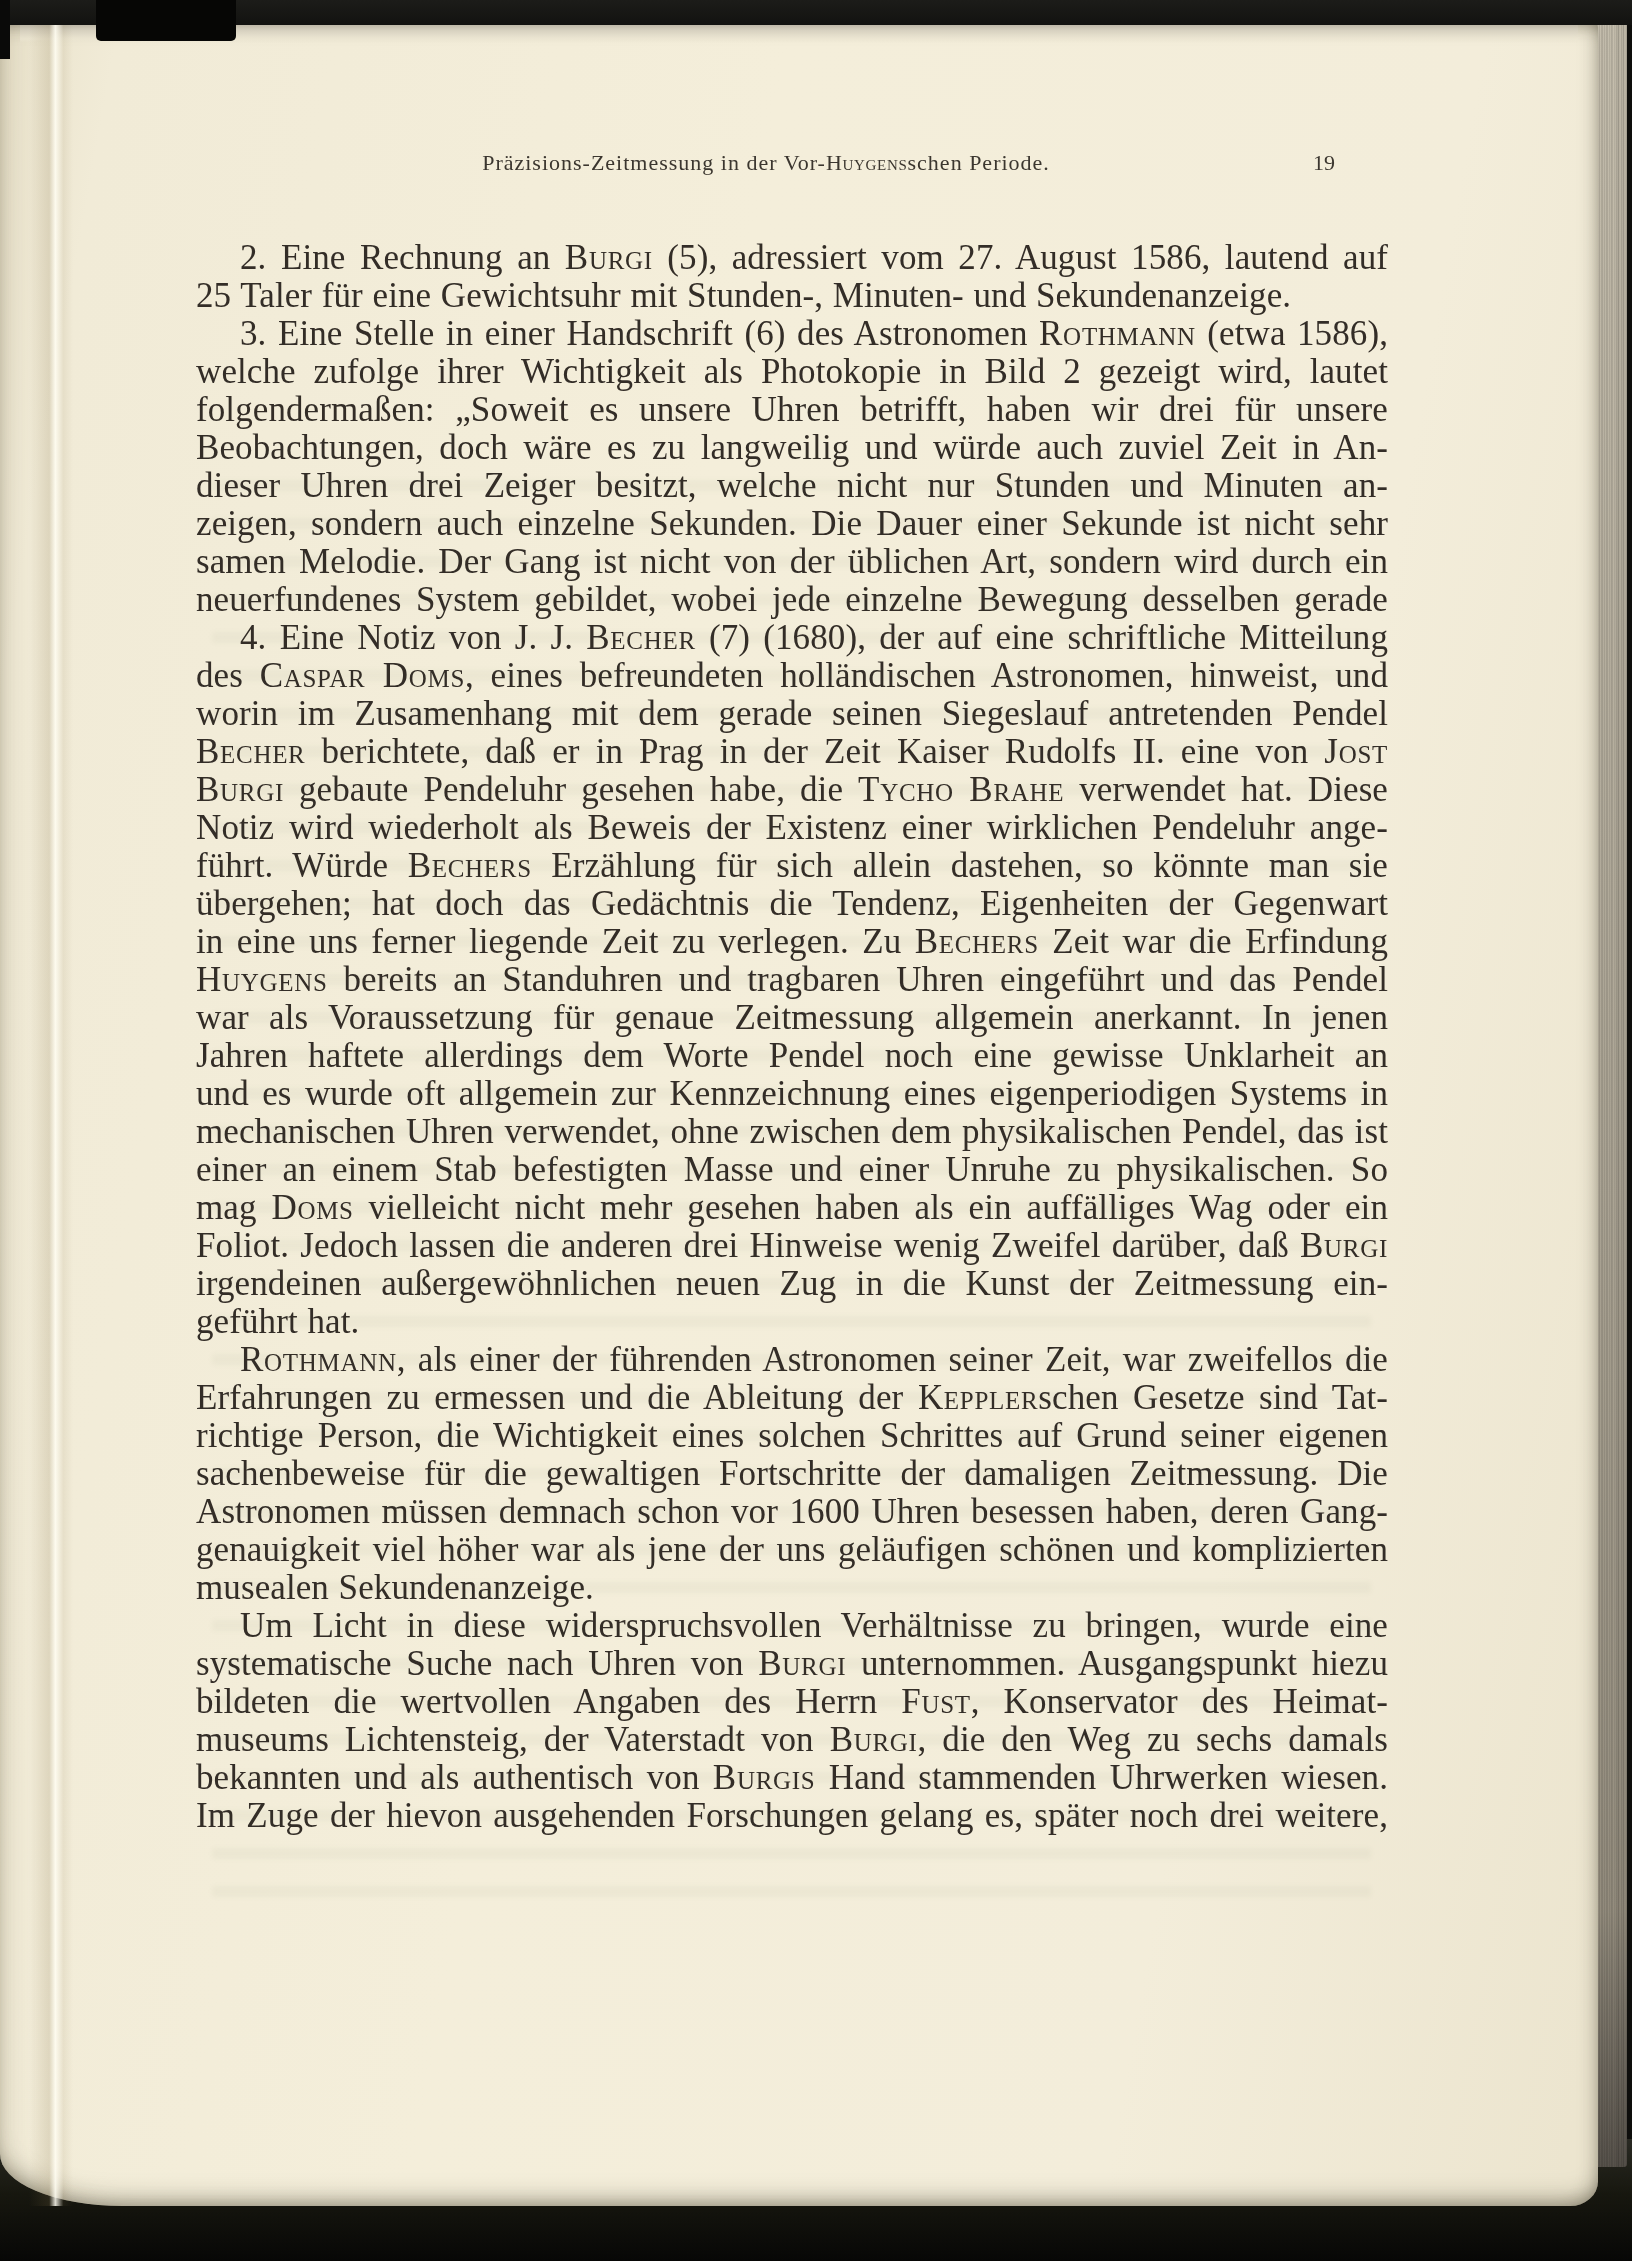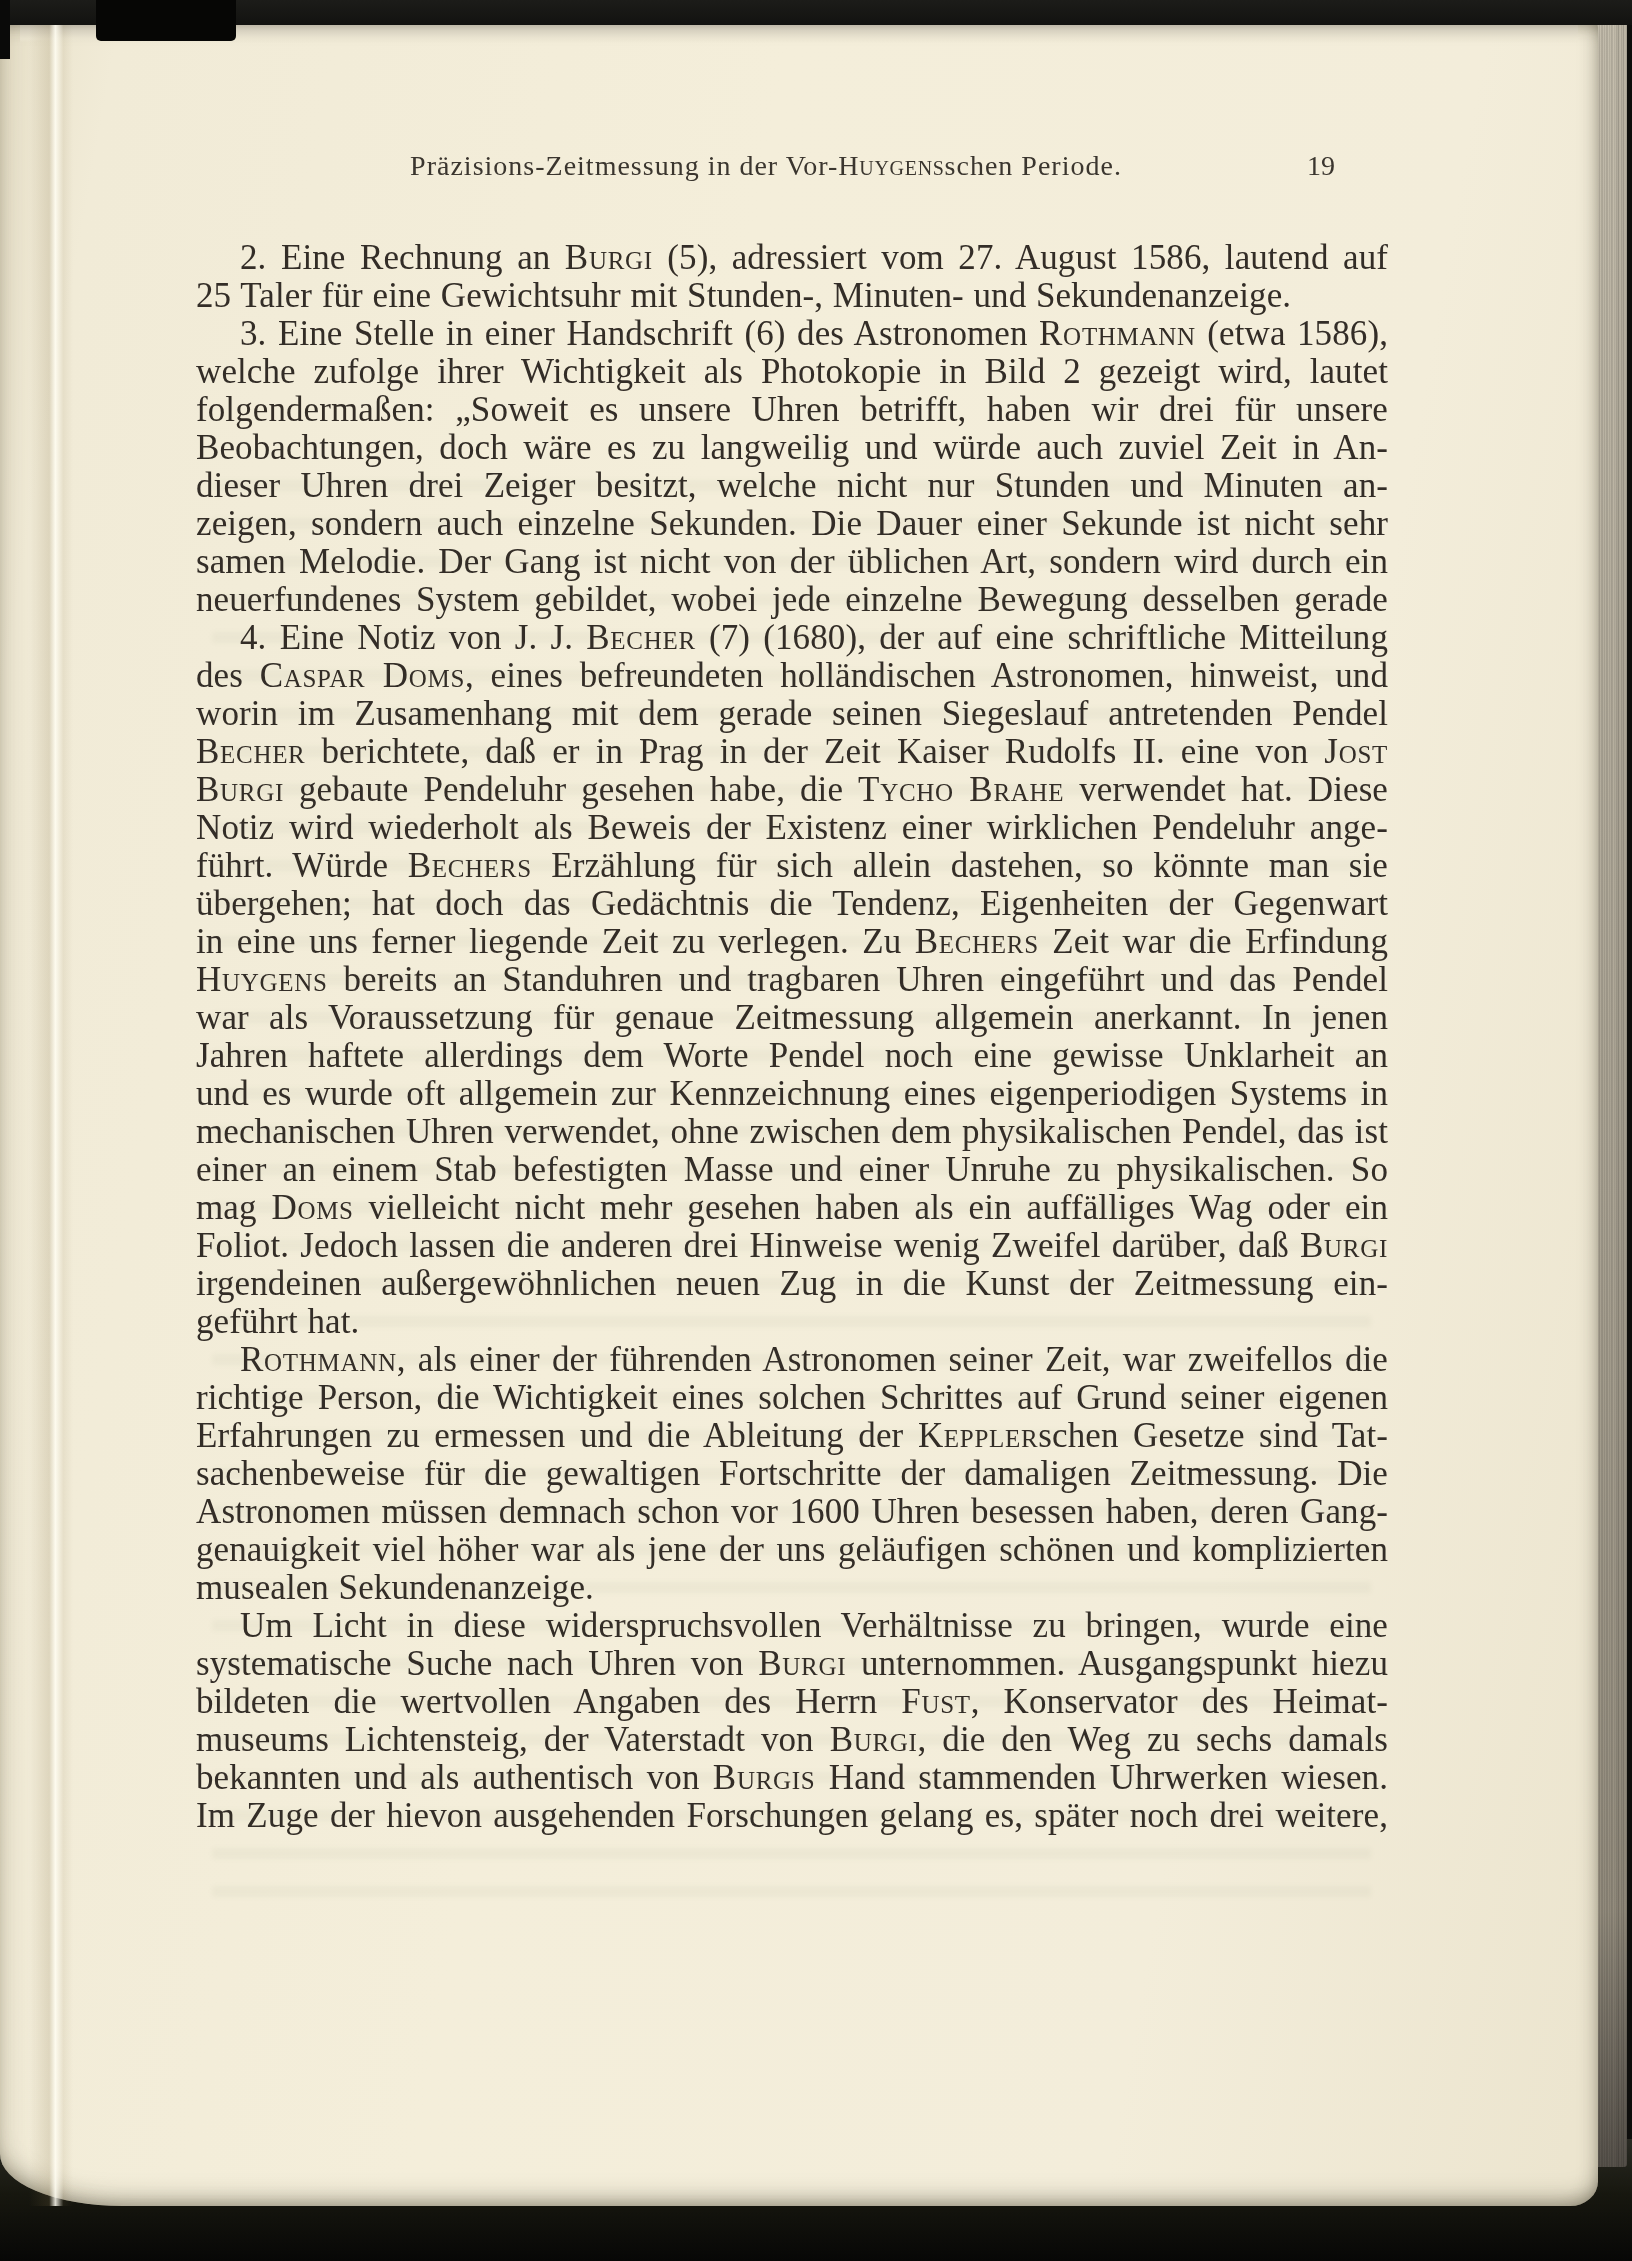--- a/index.html
+++ b/index.html
@@ -39,21 +39,21 @@
   .top-edge{position:absolute;top:0;left:19.6px;width:1558px;height:19.6px;opacity:.75;
     background:linear-gradient(180deg,#b7b1a2 0%,#d6d0c0 35%,#ece6d2 80%,rgba(236,230,210,0) 100%);}
   .crease{position:absolute;top:0;left:29px;width:44px;height:100%;
     background:linear-gradient(90deg,rgba(130,112,70,0) 0%,rgba(130,112,70,0.12) 30%,rgba(130,112,70,0.18) 46%,rgba(255,253,242,0.85) 60%,rgba(130,112,70,0.10) 78%,rgba(130,112,70,0) 100%);}
   
   .ghost{position:absolute;left:212px;top:457px;width:1159px;height:1437px;opacity:0.05;
     background:repeating-linear-gradient(180deg,#6f7a5e 0px,#6f7a5e 11.4px,rgba(0,0,0,0) 11.4px,rgba(0,0,0,0) 38px);
     filter:blur(2.4px);pointer-events:none;}
   
   .page-inner{position:absolute;left:196px;top:0;width:1192px;height:100%;color:var(--ink);}
-  .running-head{position:absolute;top:127px;left:0;width:100%;font-size:28px;
+  .running-head{position:absolute;top:127px;left:0;width:100%;font-size:22px;
     letter-spacing:1px;color:#3b362f;}
   .head-title{display:block;text-align:center;transform:translateX(-26px);}
   .page-number{position:absolute;right:53px;top:0;letter-spacing:0;}
   .body-text{position:absolute;top:216px;left:0;width:100%;font-size:35px;
     letter-spacing:0.1px;word-spacing:0.8px;color:var(--ink);}
   .line{height:38px;line-height:38px;text-align:justify;text-align-last:justify;}
   .line.lastline{text-align-last:left;}
   .line.indent{text-indent:44px;}
   .sc{font-variant:small-caps;letter-spacing:0.7px;}
 </style>
@@ -98,22 +98,22 @@
           <div class="line">war als Voraussetzung für genaue Zeitmessung allgemein anerkannt. In jenen</div>
           <div class="line">Jahren haftete allerdings dem Worte Pendel noch eine gewisse Unklarheit an</div>
           <div class="line">und es wurde oft allgemein zur Kennzeichnung eines eigenperiodigen Systems in</div>
           <div class="line">mechanischen Uhren verwendet, ohne zwischen dem physikalischen Pendel, das ist</div>
           <div class="line">einer an einem Stab befestigten Masse und einer Unruhe zu physikalischen. So</div>
           <div class="line">mag <span class="sc">Doms</span> vielleicht nicht mehr gesehen haben als ein auffälliges Wag oder ein</div>
           <div class="line">Foliot. Jedoch lassen die anderen drei Hinweise wenig Zweifel darüber, daß <span class="sc">Burgi</span></div>
           <div class="line">irgendeinen außergewöhnlichen neuen Zug in die Kunst der Zeitmessung ein-</div>
           <div class="line lastline">geführt hat.</div>
           <div class="line indent"><span class="sc">Rothmann</span>, als einer der führenden Astronomen seiner Zeit, war zweifellos die</div>
+          <div class="line">Erfahrungen zu ermessen und die Ableitung der <span class="sc">Keppler</span>schen Gesetze sind Tat-</div>
           <div class="line">richtige Person, die Wichtigkeit eines solchen Schrittes auf Grund seiner eigenen</div>
-          <div class="line">Erfahrungen zu ermessen und die Ableitung der <span class="sc">Keppler</span>schen Gesetze sind Tat-</div>
           <div class="line">sachenbeweise für die gewaltigen Fortschritte der damaligen Zeitmessung. Die</div>
           <div class="line">Astronomen müssen demnach schon vor 1600 Uhren besessen haben, deren Gang-</div>
           <div class="line">genauigkeit viel höher war als jene der uns geläufigen schönen und komplizierten</div>
           <div class="line lastline">musealen Sekundenanzeige.</div>
           <div class="line indent">Um Licht in diese widerspruchsvollen Verhältnisse zu bringen, wurde eine</div>
           <div class="line">systematische Suche nach Uhren von <span class="sc">Burgi</span> unternommen. Ausgangspunkt hiezu</div>
           <div class="line">bildeten die wertvollen Angaben des Herrn <span class="sc">Fust</span>, Konservator des Heimat-</div>
           <div class="line">museums Lichtensteig, der Vaterstadt von <span class="sc">Burgi</span>, die den Weg zu sechs damals</div>
           <div class="line">bekannten und als authentisch von <span class="sc">Burgis</span> Hand stammenden Uhrwerken wiesen.</div>
           <div class="line">Im Zuge der hievon ausgehenden Forschungen gelang es, später noch drei weitere,</div>

